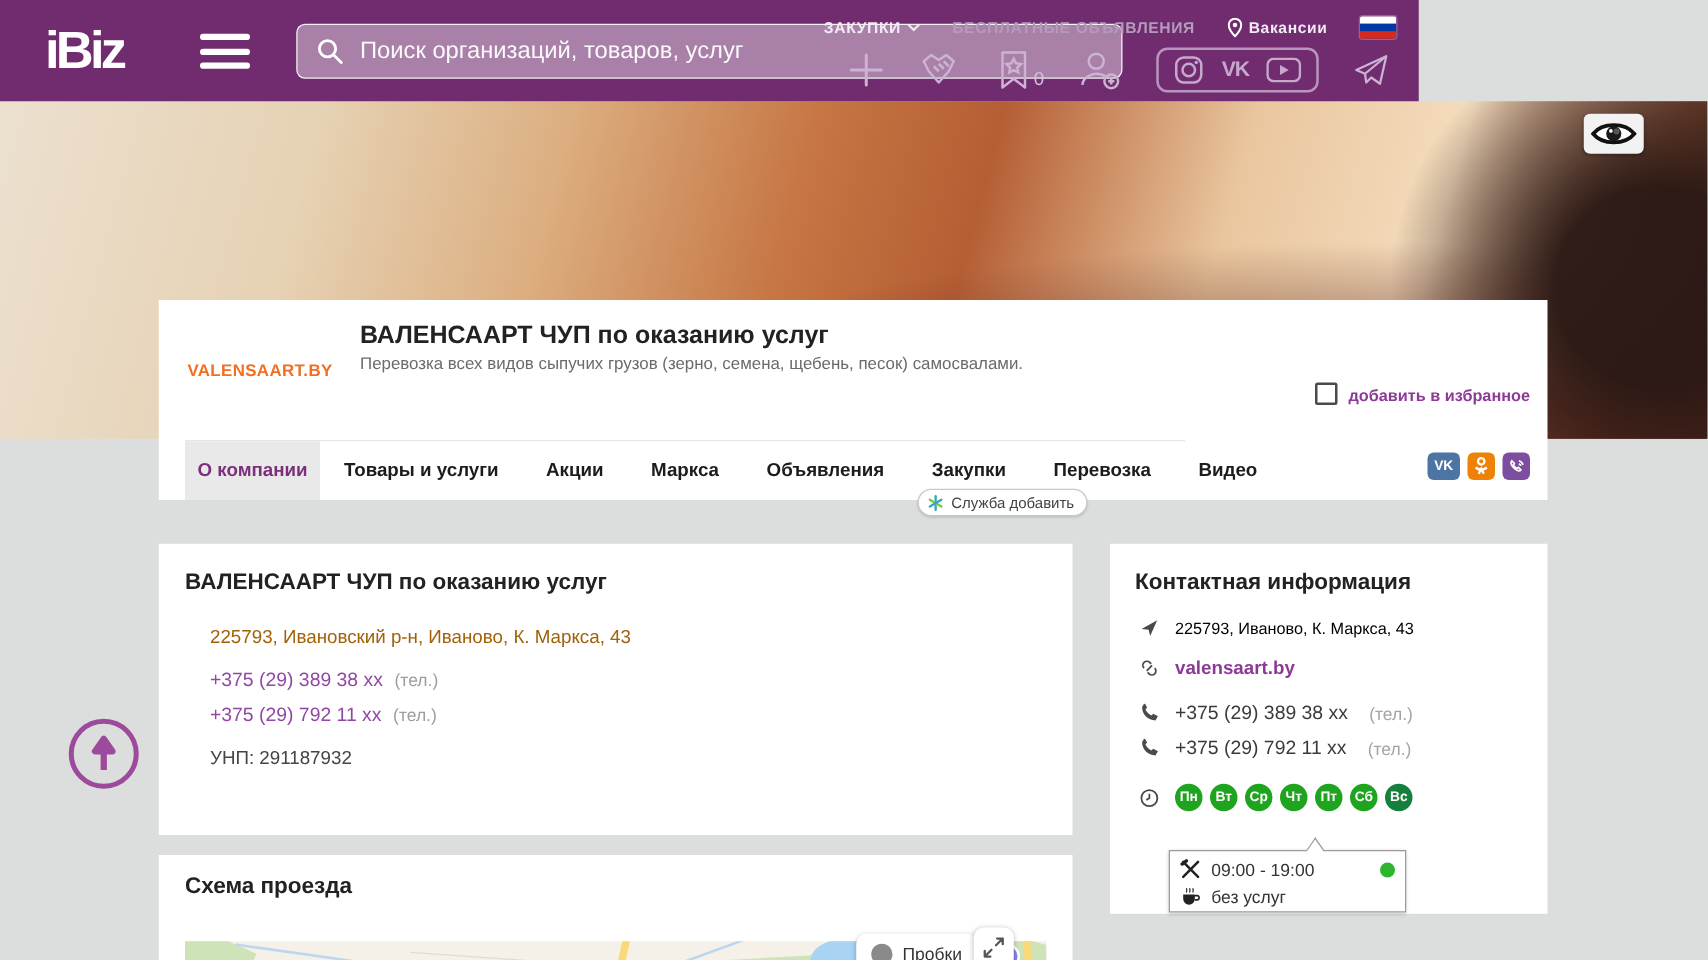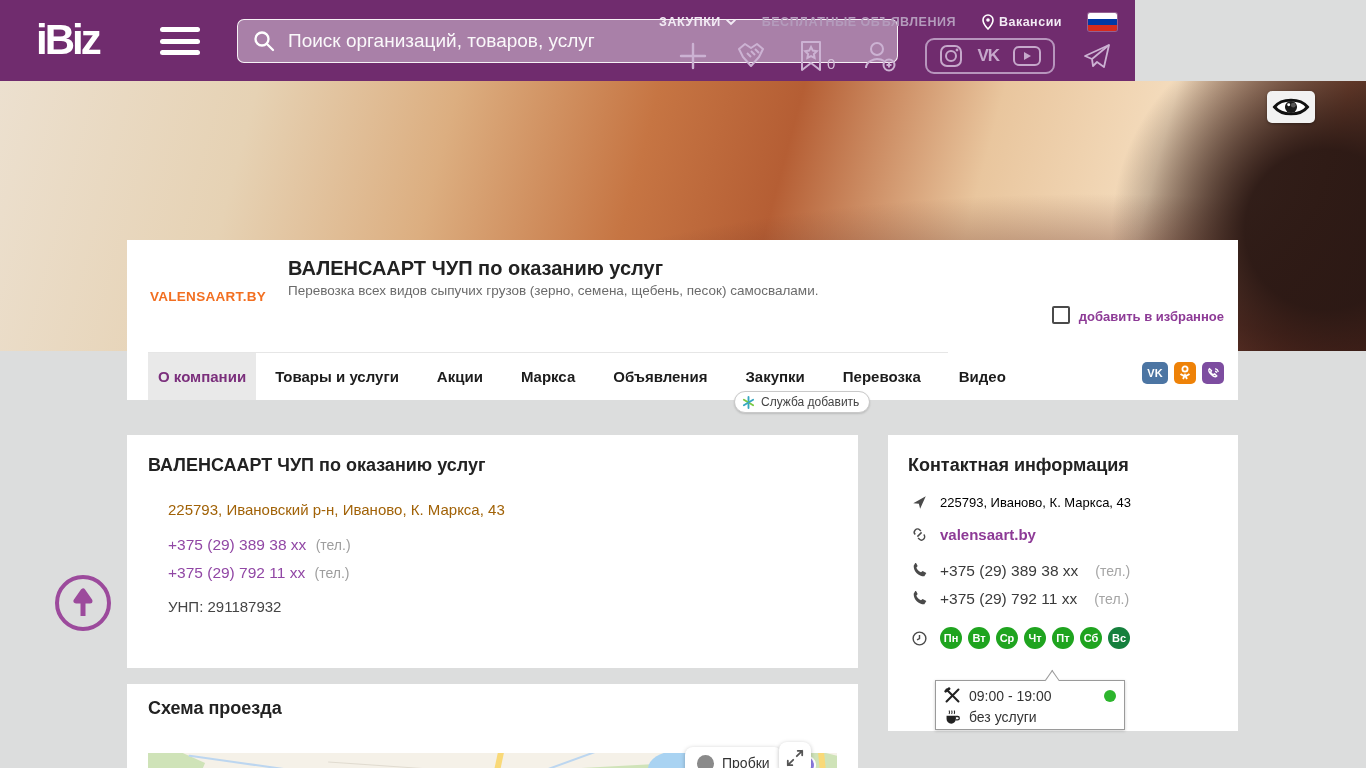--- a/index.html
+++ b/index.html
@@ -361,21 +361,21 @@
         </svg>
       <span class="t">09:00 - 19:00</span>
       <span class="gdot"></span>
     </div>
     <div class="hp-row">
       <svg width="17" height="17" viewBox="0 0 20 20">
           <path d="M3 9 h11 v4 a5.5 5.5 0 0 1 -11 0 Z" fill="#222"></path>
           <path d="M14 10 h2 a2 2 0 0 1 0 4 h-2" fill="none" stroke="#222" stroke-width="1.5"></path>
           <path d="M6 3 q1 2 0 4 M9 3 q1 2 0 4 M12 3 q1 2 0 4" fill="none" stroke="#222" stroke-width="1.2"></path>
         </svg>
-      <span class="t">без услуги</span>
+      <span class="t">без услуг</span>
     </div>
   </div>
 </div>
 
 <div class="scroll-top">
   <svg width="24" height="30" viewBox="0 0 24 30">
       <path d="M12 28 V8 M12 3 L5 13 h14 Z" stroke="#9c4a9c" stroke-width="5" fill="#9c4a9c" stroke-linejoin="round"></path>
     </svg>
 </div>
 

